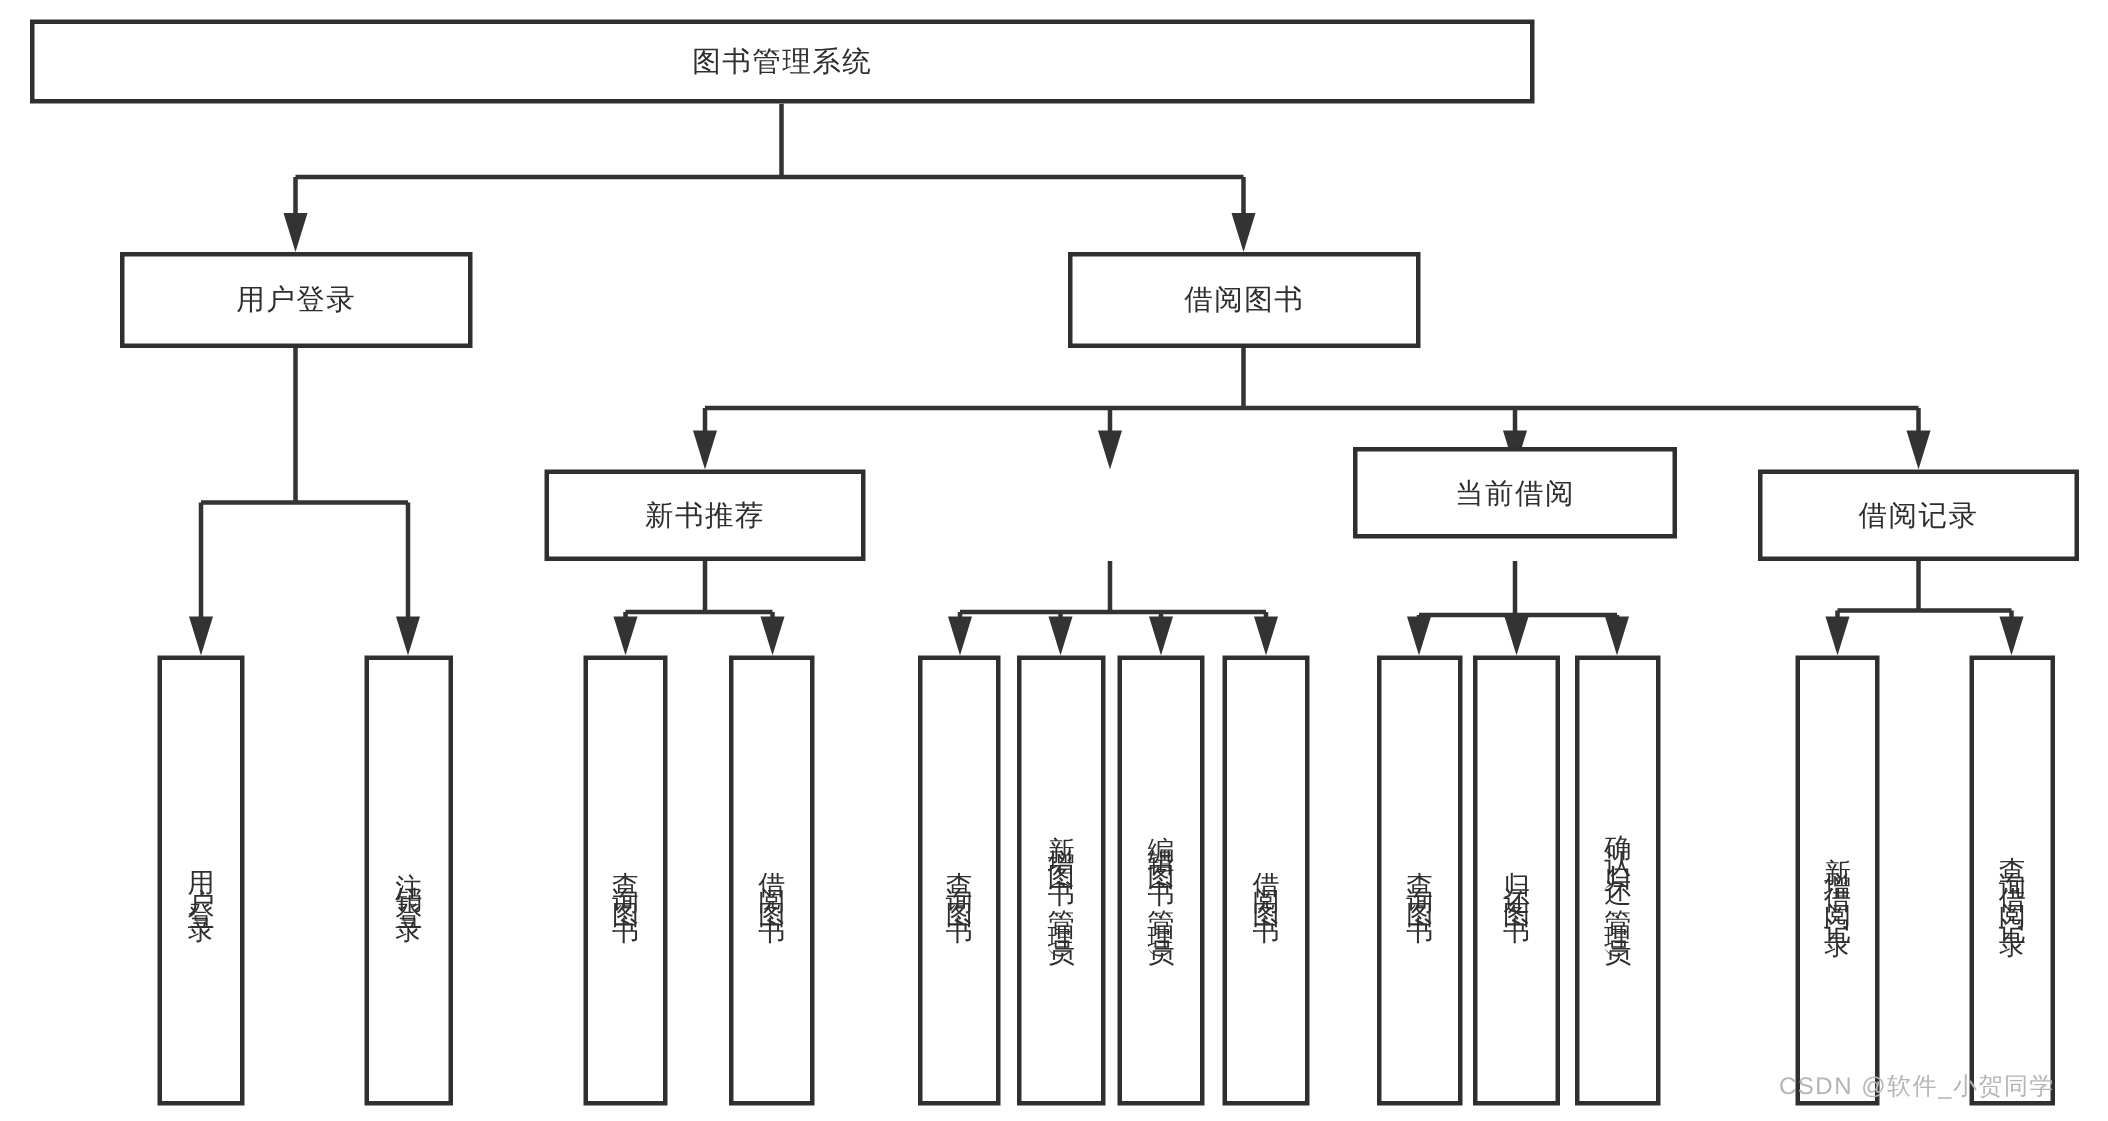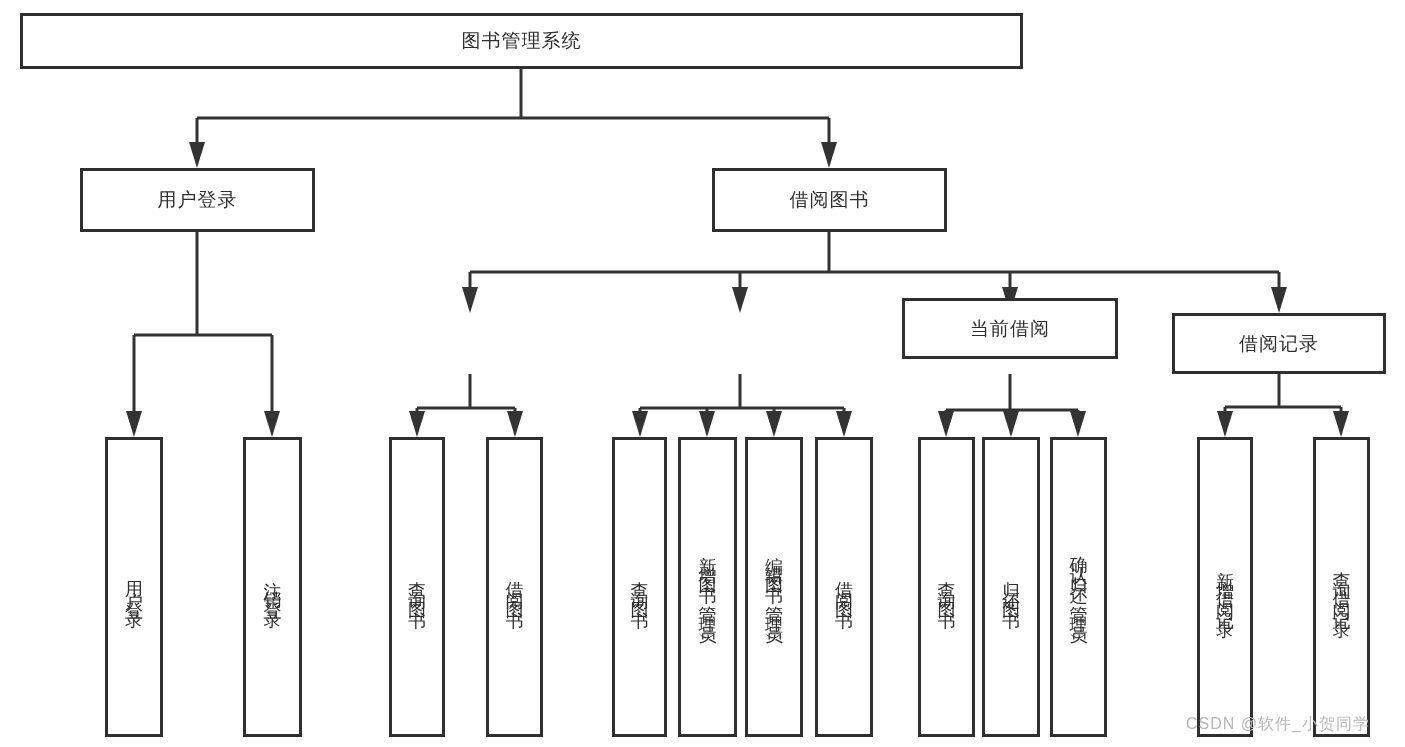--- a/index.html
+++ b/index.html
@@ -91,20 +91,23 @@
     <span>图书管理系统</span>
   </div>
 
   <div class="box h" style="left:80px;top:168px;width:235px;height:64px">
     <span>用户登录</span>
   </div>
   <div class="box h" style="left:712px;top:168px;width:235px;height:64px">
     <span>借阅图书</span>
   </div>
 
+  <div class="box h" style="left:363px;top:313px;width:214px;height:61px">
+    <span>新书推荐</span>
+  </div>
   <div class="box h" style="left:902px;top:298px;width:216px;height:61px">
     <span>当前借阅</span>
   </div>
   <div class="box h" style="left:1172px;top:313px;width:214px;height:61px">
     <span>借阅记录</span>
   </div>
 
   <div class="box v" style="left:105px;top:437px;width:58px;height:300px">
     <span>用户登录</span>
   </div>

